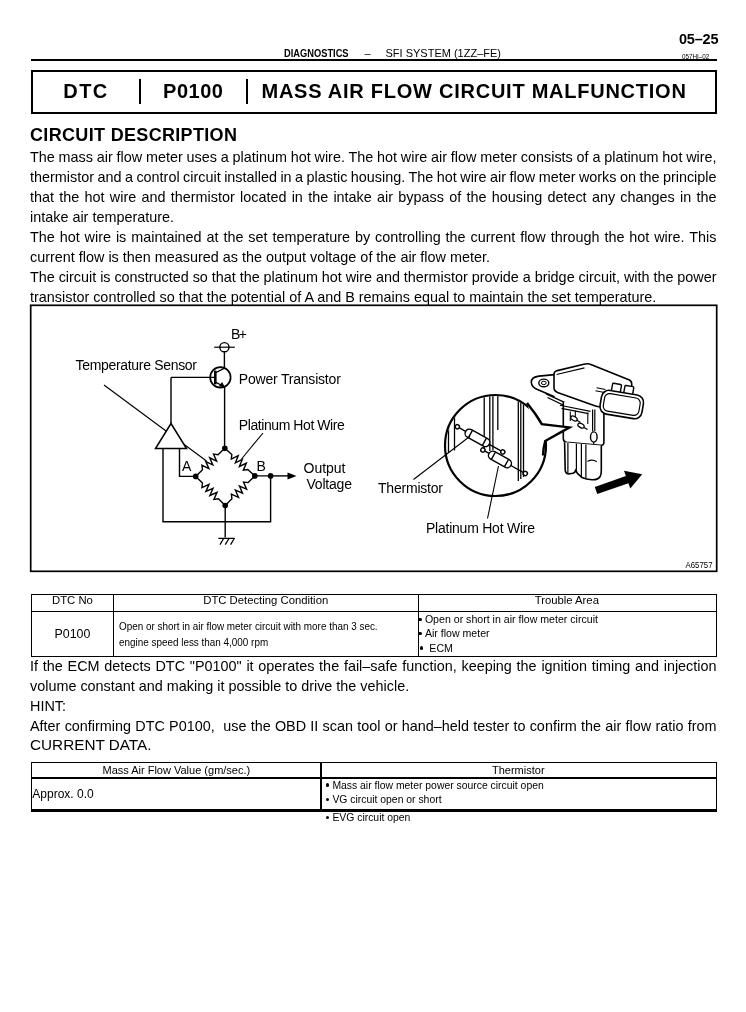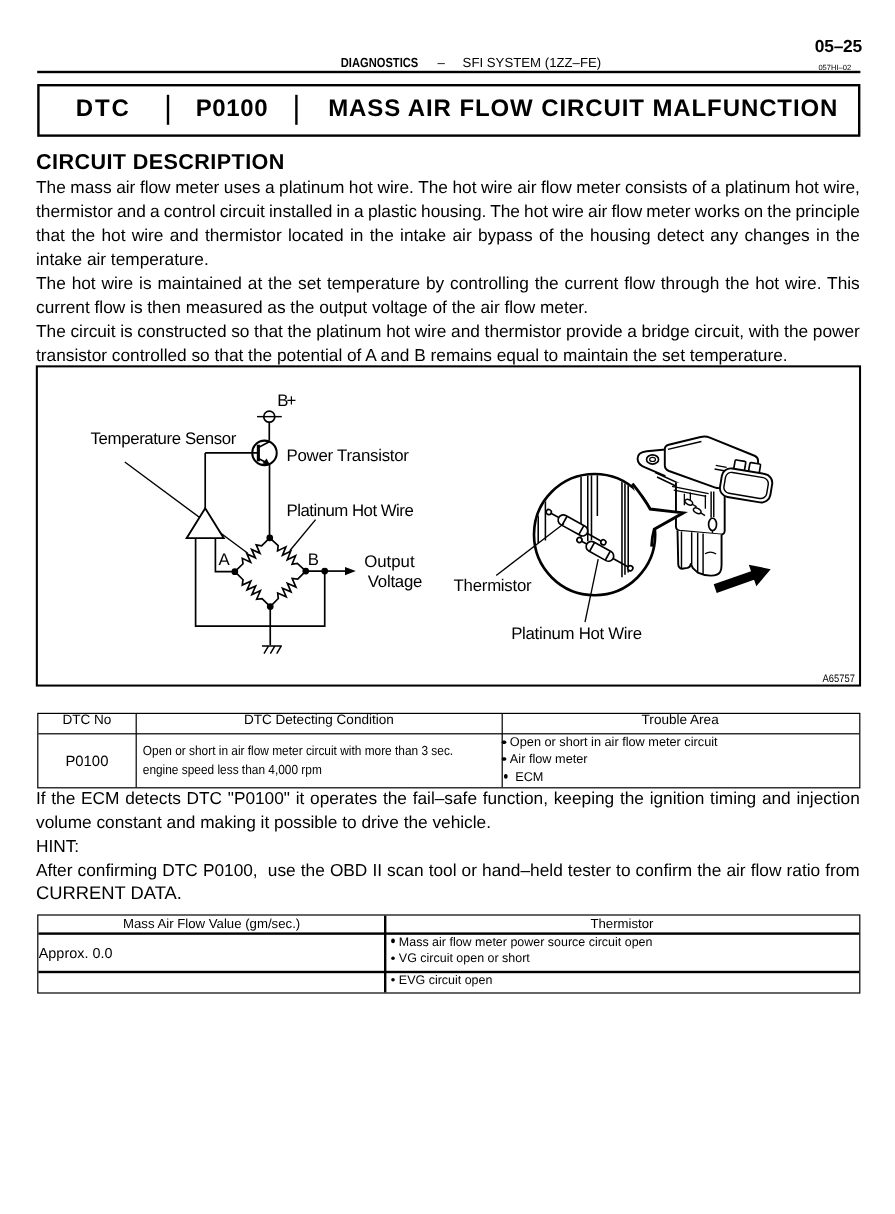--- a/index.html
+++ b/index.html
@@ -15,21 +15,21 @@
 <div class="abs" style="left:284px;top:47.2px;font-size:11px;font-weight:bold;transform:scaleX(.845);transform-origin:0 0">DIAGNOSTICS</div>
 <div class="abs" style="left:364.5px;top:47.2px;font-size:11px">–</div>
 <div class="abs" style="left:385.5px;top:47.2px;font-size:11px">SFI&nbsp;SYSTEM (1ZZ–FE)</div>
 <div class="abs" style="left:682px;top:53.2px;font-size:6.3px">057HI–02</div>
 <div class="abs" style="left:31px;top:58.9px;width:686px;height:1.7px;background:#000"></div>
 <div class="abs" style="left:31px;top:69.5px;width:685.5px;height:44px;border:2px solid #000;box-sizing:border-box;display:flex;font-weight:bold;font-size:20px;align-items:center">
 <div style="width:106px;text-align:center;letter-spacing:1.5px;flex:none">DTC</div>
 <div style="width:2px;background:#000;height:25px;flex:none"></div>
 <div style="width:104.5px;text-align:center;letter-spacing:.5px;flex:none">P0100</div>
 <div style="width:2px;background:#000;height:25px;flex:none"></div>
-<div style="padding-left:26px;letter-spacing:.75px;flex:none">MASS AIR FLOW CIRCUIT MALFUNCTION</div>
+<div style="padding-left:14px;letter-spacing:.75px;flex:none">MASS AIR FLOW CIRCUIT MALFUNCTION</div>
 </div>
 <div class="abs" style="left:30px;top:125.4px;font-size:18px;font-weight:bold;letter-spacing:.33px">CIRCUIT DESCRIPTION</div>
 <div class="bl" style="top:147px;left:30px;word-spacing:-0.20px">The mass air flow meter uses a platinum hot wire. The hot wire air flow meter consists of a platinum hot wire,</div>
 <div class="bl" style="top:167px;left:30px;word-spacing:-0.52px">thermistor and a control circuit installed in a plastic housing. The hot wire air flow meter works on the principle</div>
 <div class="bl" style="top:187px;left:30px;word-spacing:1.27px">that the hot wire and thermistor located in the intake air bypass of the housing detect any changes in the</div>
 <div class="bl" style="top:207px;left:30px">intake air temperature.</div>
 <div class="bl" style="top:227px;left:30px;word-spacing:0.91px">The hot wire is maintained at the set temperature by controlling the current flow through the hot wire. This</div>
 <div class="bl" style="top:247px;left:30px">current flow is then measured as the output voltage of the air flow meter.</div>
 <div class="bl" style="top:267px;left:30px;word-spacing:-0.12px">The circuit is constructed so that the platinum hot wire and thermistor provide a bridge circuit, with the power</div>
 <div class="bl" style="top:287px;left:30px">transistor controlled so that the potential of A and B remains equal to maintain the set temperature.</div>
@@ -162,21 +162,21 @@
 <div class="abs" style="left:0;top:31.8px;width:80.3px;text-align:center;font-size:12.4px">P0100</div>
 <div class="abs c2" style="left:87px;top:23.3px;font-size:11px;line-height:16.3px;white-space:nowrap">Open or short in air flow meter circuit with more than 3 sec.<br>engine speed less than 4,000 rpm</div>
 <div class="abs" style="left:385.9px;top:17.4px;font-size:10.6px;line-height:14.3px"><span class="dot"></span>Open or short in air flow meter circuit<br><span class="dot"></span>Air flow meter<br><span class="dot" style="margin-left:1.5px"></span>&nbsp;ECM</div>
 </div>
 <div class="bl" style="top:655.6px;left:30px;word-spacing:0.77px">If the ECM detects DTC "P0100" it operates the fail–safe function, keeping the ignition timing and injection</div>
 <div class="bl" style="top:675.6px;left:30px">volume constant and making it possible to drive the vehicle.</div>
 <div class="bl" style="top:695.6px;left:30px">HINT:</div>
 <div class="bl" style="top:715.6px;left:30px;word-spacing:0.25px">After confirming DTC P0100,&nbsp; use the OBD II scan tool or hand–held tester to confirm the air flow ratio from</div>
 <div class="bl" style="top:735.2px;left:30px;font-size:15.3px">CURRENT DATA.</div>
 
-<div class="abs" style="left:31.3px;top:761.8px;width:685.5px;height:66px;border:1.6px solid #000;box-sizing:border-box">
+<div class="abs" style="left:31.3px;top:761.8px;width:685.5px;height:50px;border:1.6px solid #000;box-sizing:border-box">
 <div class="abs" style="left:288.1px;top:0;width:1.3px;height:100%;background:#000"></div>
 <div class="abs" style="left:0;top:14.7px;width:100%;height:1.3px;background:#000"></div>
 <div class="abs" style="left:0;top:46.6px;width:100%;height:1.3px;background:#000"></div>
 <div class="hdr" style="left:0;top:0;width:288.1px;font-size:11px">Mass Air Flow Value (gm/sec.)</div>
 <div class="hdr" style="left:289.4px;top:0;width:393.2px;font-size:11px">Thermistor</div>
 <div class="abs" style="left:0;top:24.2px;width:288.1px;font-size:12px">Approx. 0.0</div>
 <div class="abs" style="left:293.4px;top:15.9px;font-size:10.4px;line-height:14.8px"><span class="dot"></span>Mass air flow meter power source circuit open<br><span class="dot"></span>VG circuit open or short</div>
 <div class="abs" style="left:293.4px;top:49.6px;font-size:10.4px"><span class="dot"></span>EVG circuit open</div>
 </div>
 </body></html>

